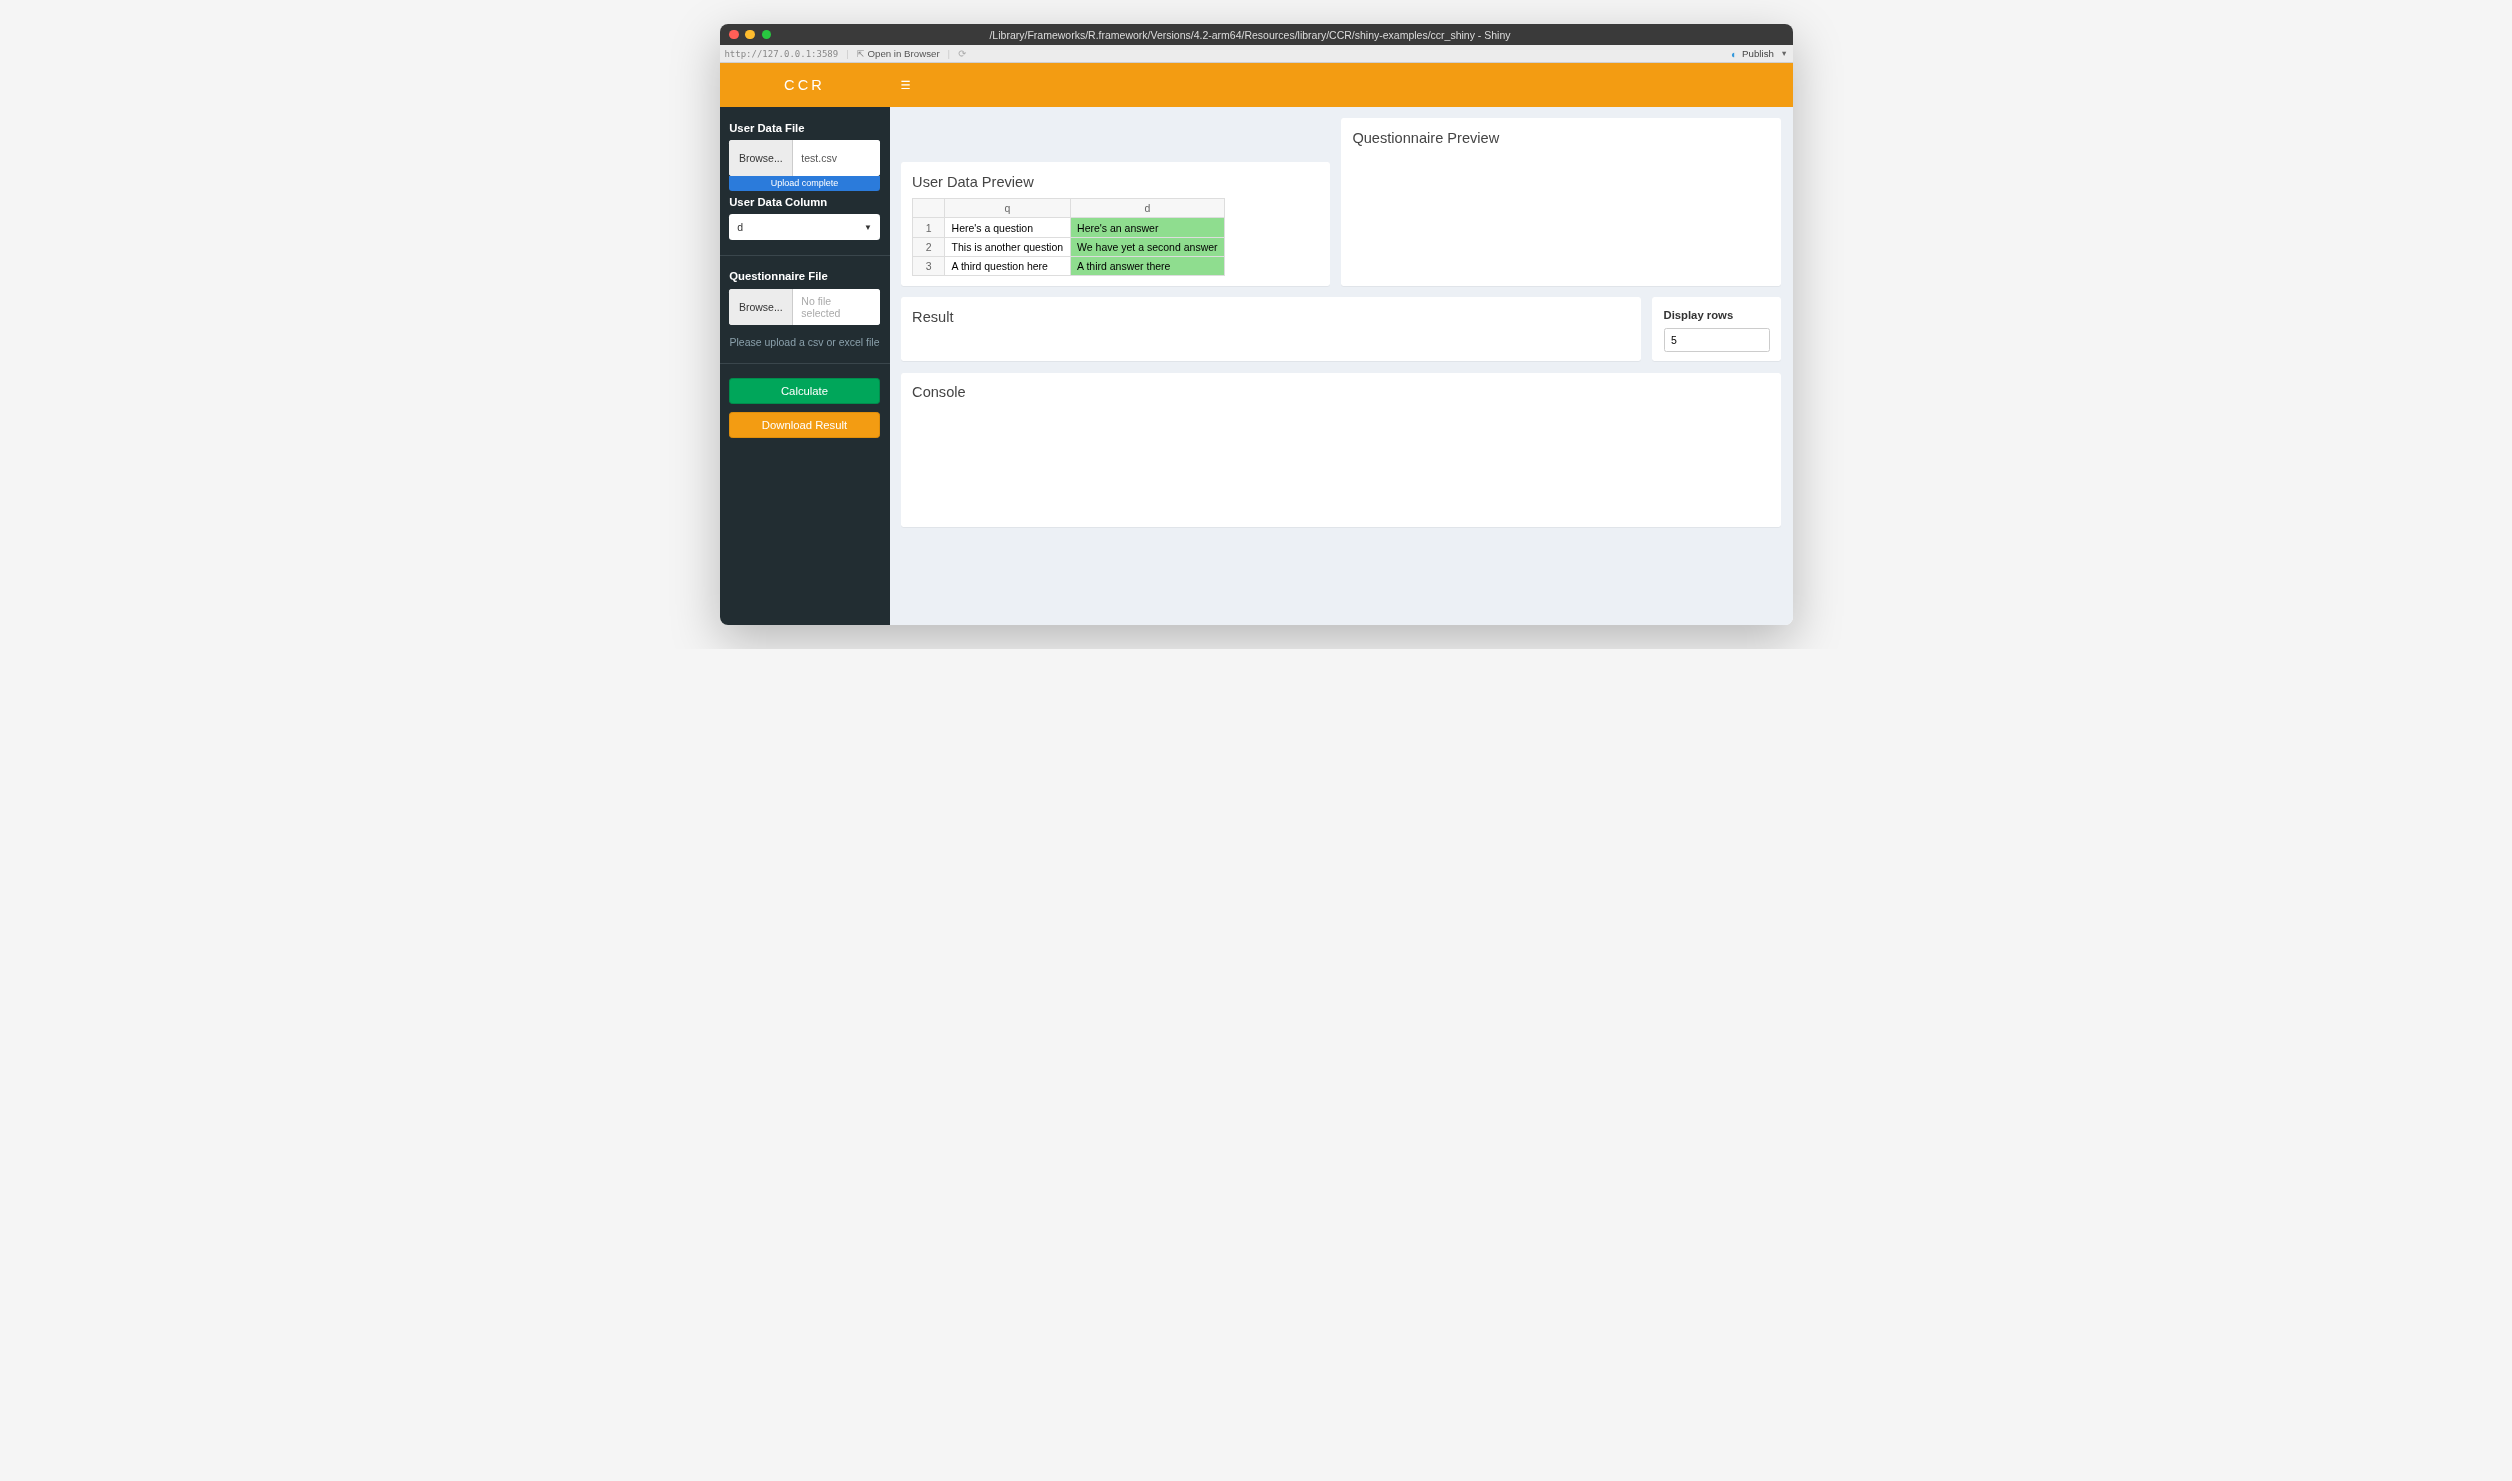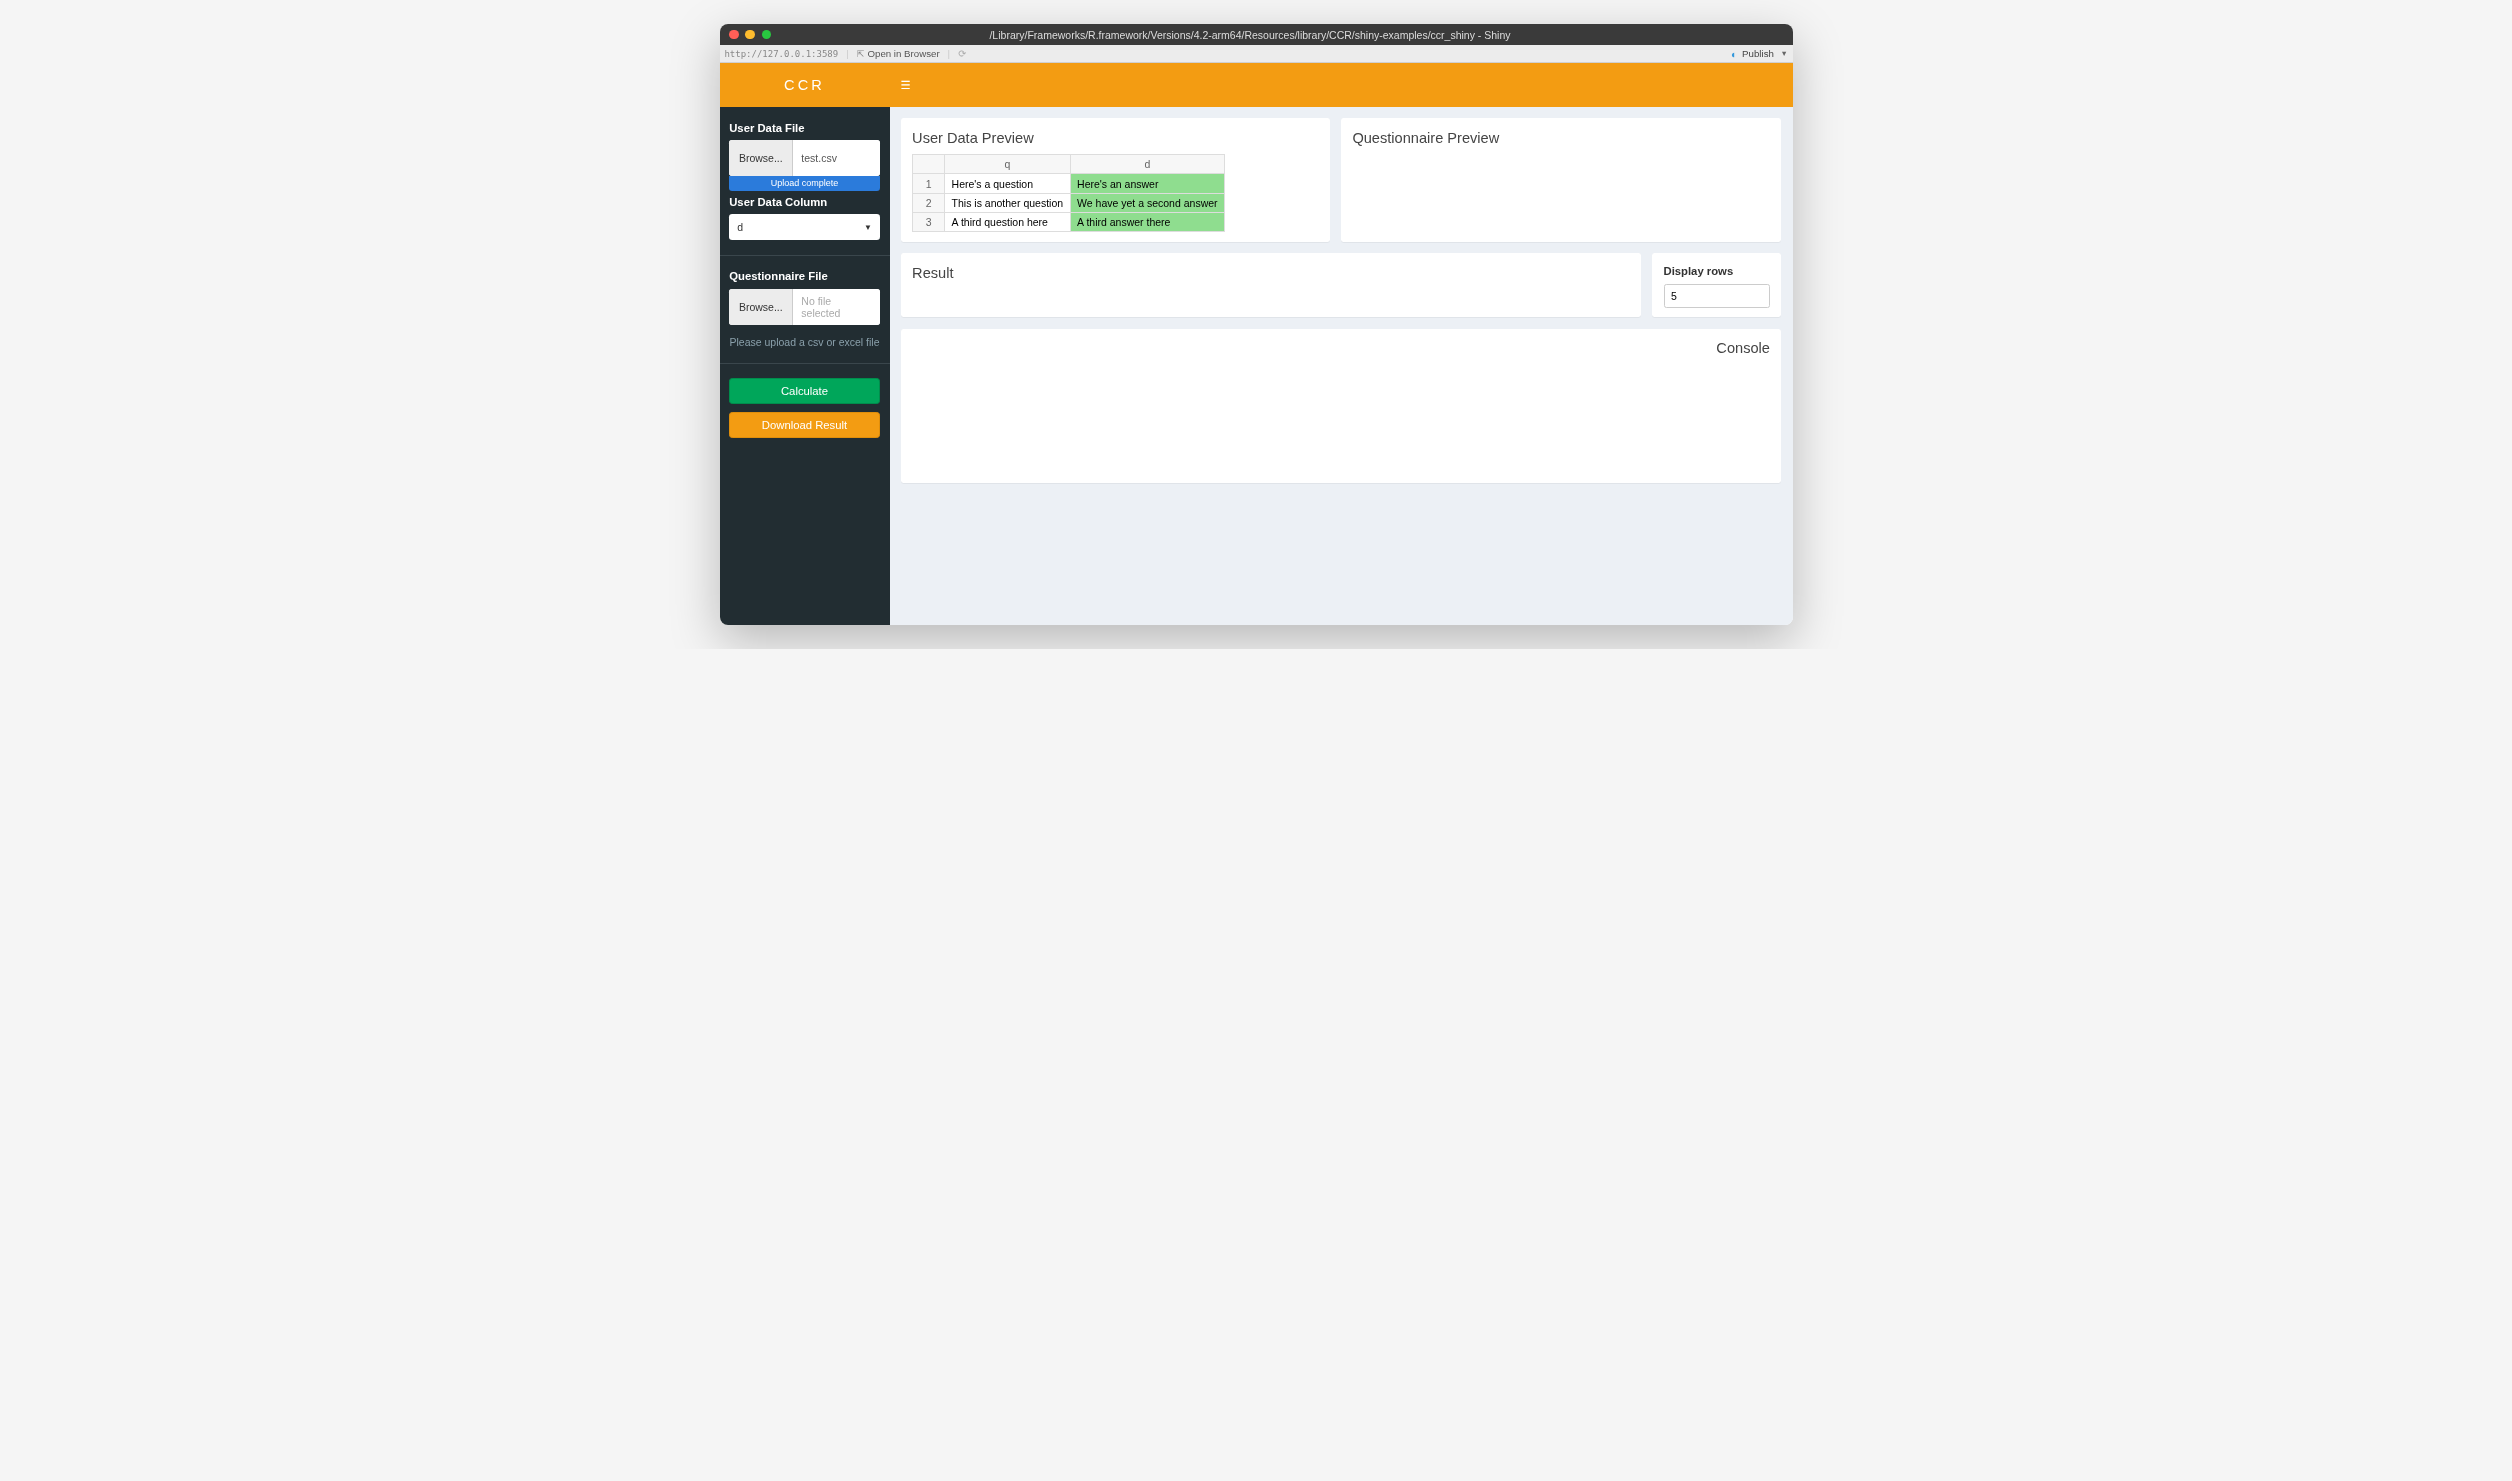--- a/index.html
+++ b/index.html
@@ -202,25 +202,25 @@
     border-radius: 2.4px;
     box-shadow: 0 0.8px 0.8px rgba(0,0,0,0.05);
     padding: 9.7px 11.3px;
   }
   .box .box-title {
     font-size: 14.6px;
     color: #444;
     font-weight: 400;
     margin-bottom: 8px;
   }
-  .box-1 { flex: 0 0 429px; }
+  .box-1 { flex: 0 0 429px; margin-top: 44px; }
   .box-2 { flex: 1; }
   .box-result { flex: 1; min-height: 45px;}
   .box-disprows { flex: 0 0 129px; }
-  .box-console { width: 100%; min-height: 154px; text-align: right; }
+  .box-console { width: 100%; min-height: 154px; }
   
   table.data-table {
     border-collapse: collapse;
     font-size: 10.5px;
   }
   table.data-table th, table.data-table td {
     border: 0.8px solid #ddd;
     padding: 3.2px 6.5px;
     text-align: left;
   }

